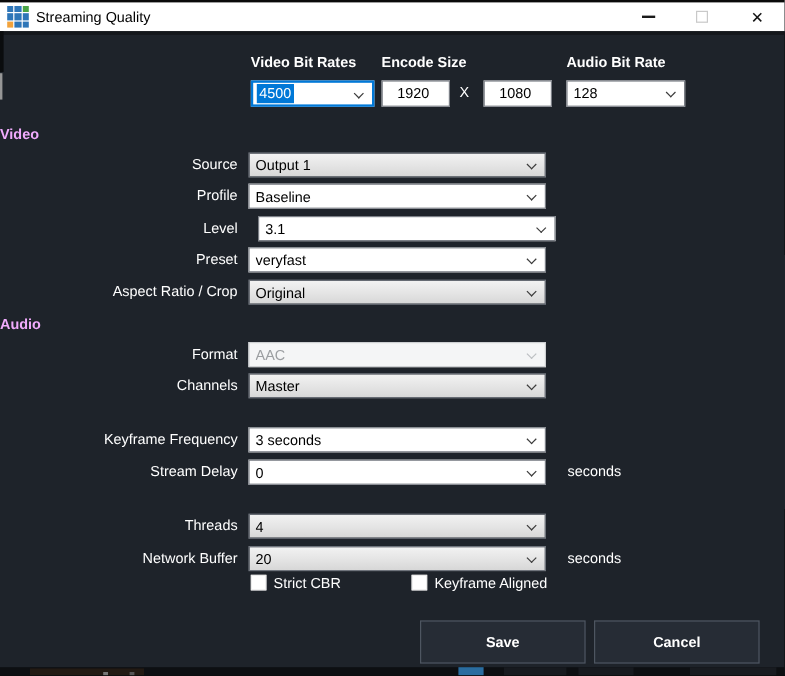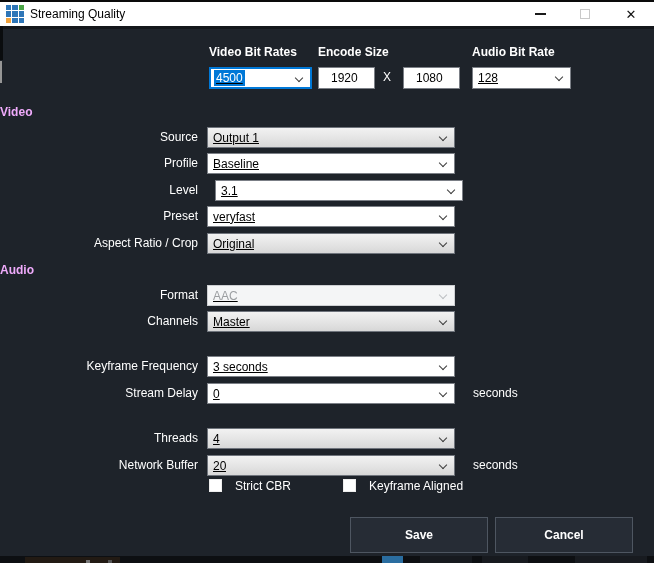--- a/index.html
+++ b/index.html
@@ -40,21 +40,21 @@
   .row-label {
     position:absolute; left:0; width:198px; text-align:right;
     font-size:12px; color:#ffffff; line-height:21px; white-space:nowrap;
   }
   .section-header {
     position:absolute; left:0; width:198px; 
     font-size:12px; font-weight:bold; color:#f0abfc; line-height:16px;
   }
   .combo {
     position:absolute; height:21px; background:#ffffff; border:1px solid #7b7f86;
-    display:flex; align-items:center; padding-left:5px; font-size:12px; color:#000;text-decoration:underline;
+    display:flex; align-items:center; padding-left:5px; font-size:12px; color:#000;
   }
   .combo.tall { height:22px; }
   .combo .val { white-space:nowrap; overflow:hidden; }
   .combo .chev {
     position:absolute; right:8px; top:6px; width:6px; height:6px;
     border-right:1px solid #3c3c3c; border-bottom:1px solid #3c3c3c;
     transform:rotate(45deg);
   }
   .combo.gray {
     background:linear-gradient(180deg,#f2f2f2 0%,#e4e4e4 55%,#d7d7d7 100%);
@@ -66,21 +66,21 @@
   .combo.focused { border:2px solid #0078d7; padding-left:3px; }
   .combo.focused .val { background:#0078d7; color:#fff; padding:1px 2px; }
   .txt {
     position:absolute; height:22px; background:#fff; border:1px solid #7b7f86;
     font-family:"Liberation Sans", sans-serif; font-size:12px; color:#000; padding-left:12px;
   }
   .xsep { position:absolute; left:383px; top:70px; font-size:12px; color:#ffffff; }
   .suffix { position:absolute; left:462px; font-size:12px; color:#ffffff; line-height:21px;margin-left:11px; }
   .checkbox { position:absolute; top:478px; height:15px; display:flex; align-items:center; }
   .cb-box { width:13px; height:13px; background:#ffffff; border:1px solid #ededed; }
-  .cb-label { margin-left:13px; font-size:12px; color:#ffffff; white-space:nowrap; }
+  .cb-label { margin-left:6px; font-size:12px; color:#ffffff; white-space:nowrap; }
   .btn {
     position:absolute; top:517px; width:138px; height:36px;
     background:#262c35; border:1px solid #4e5661;
     display:flex; align-items:center; justify-content:center;
     font-size:12px; font-weight:bold; color:#ffffff; cursor:default;
   }
   
   .desk-strip { position:absolute; left:0; top:556px; width:654px; height:7px; background:#0d0f12; }
   .seg { position:absolute; }
 </style>

